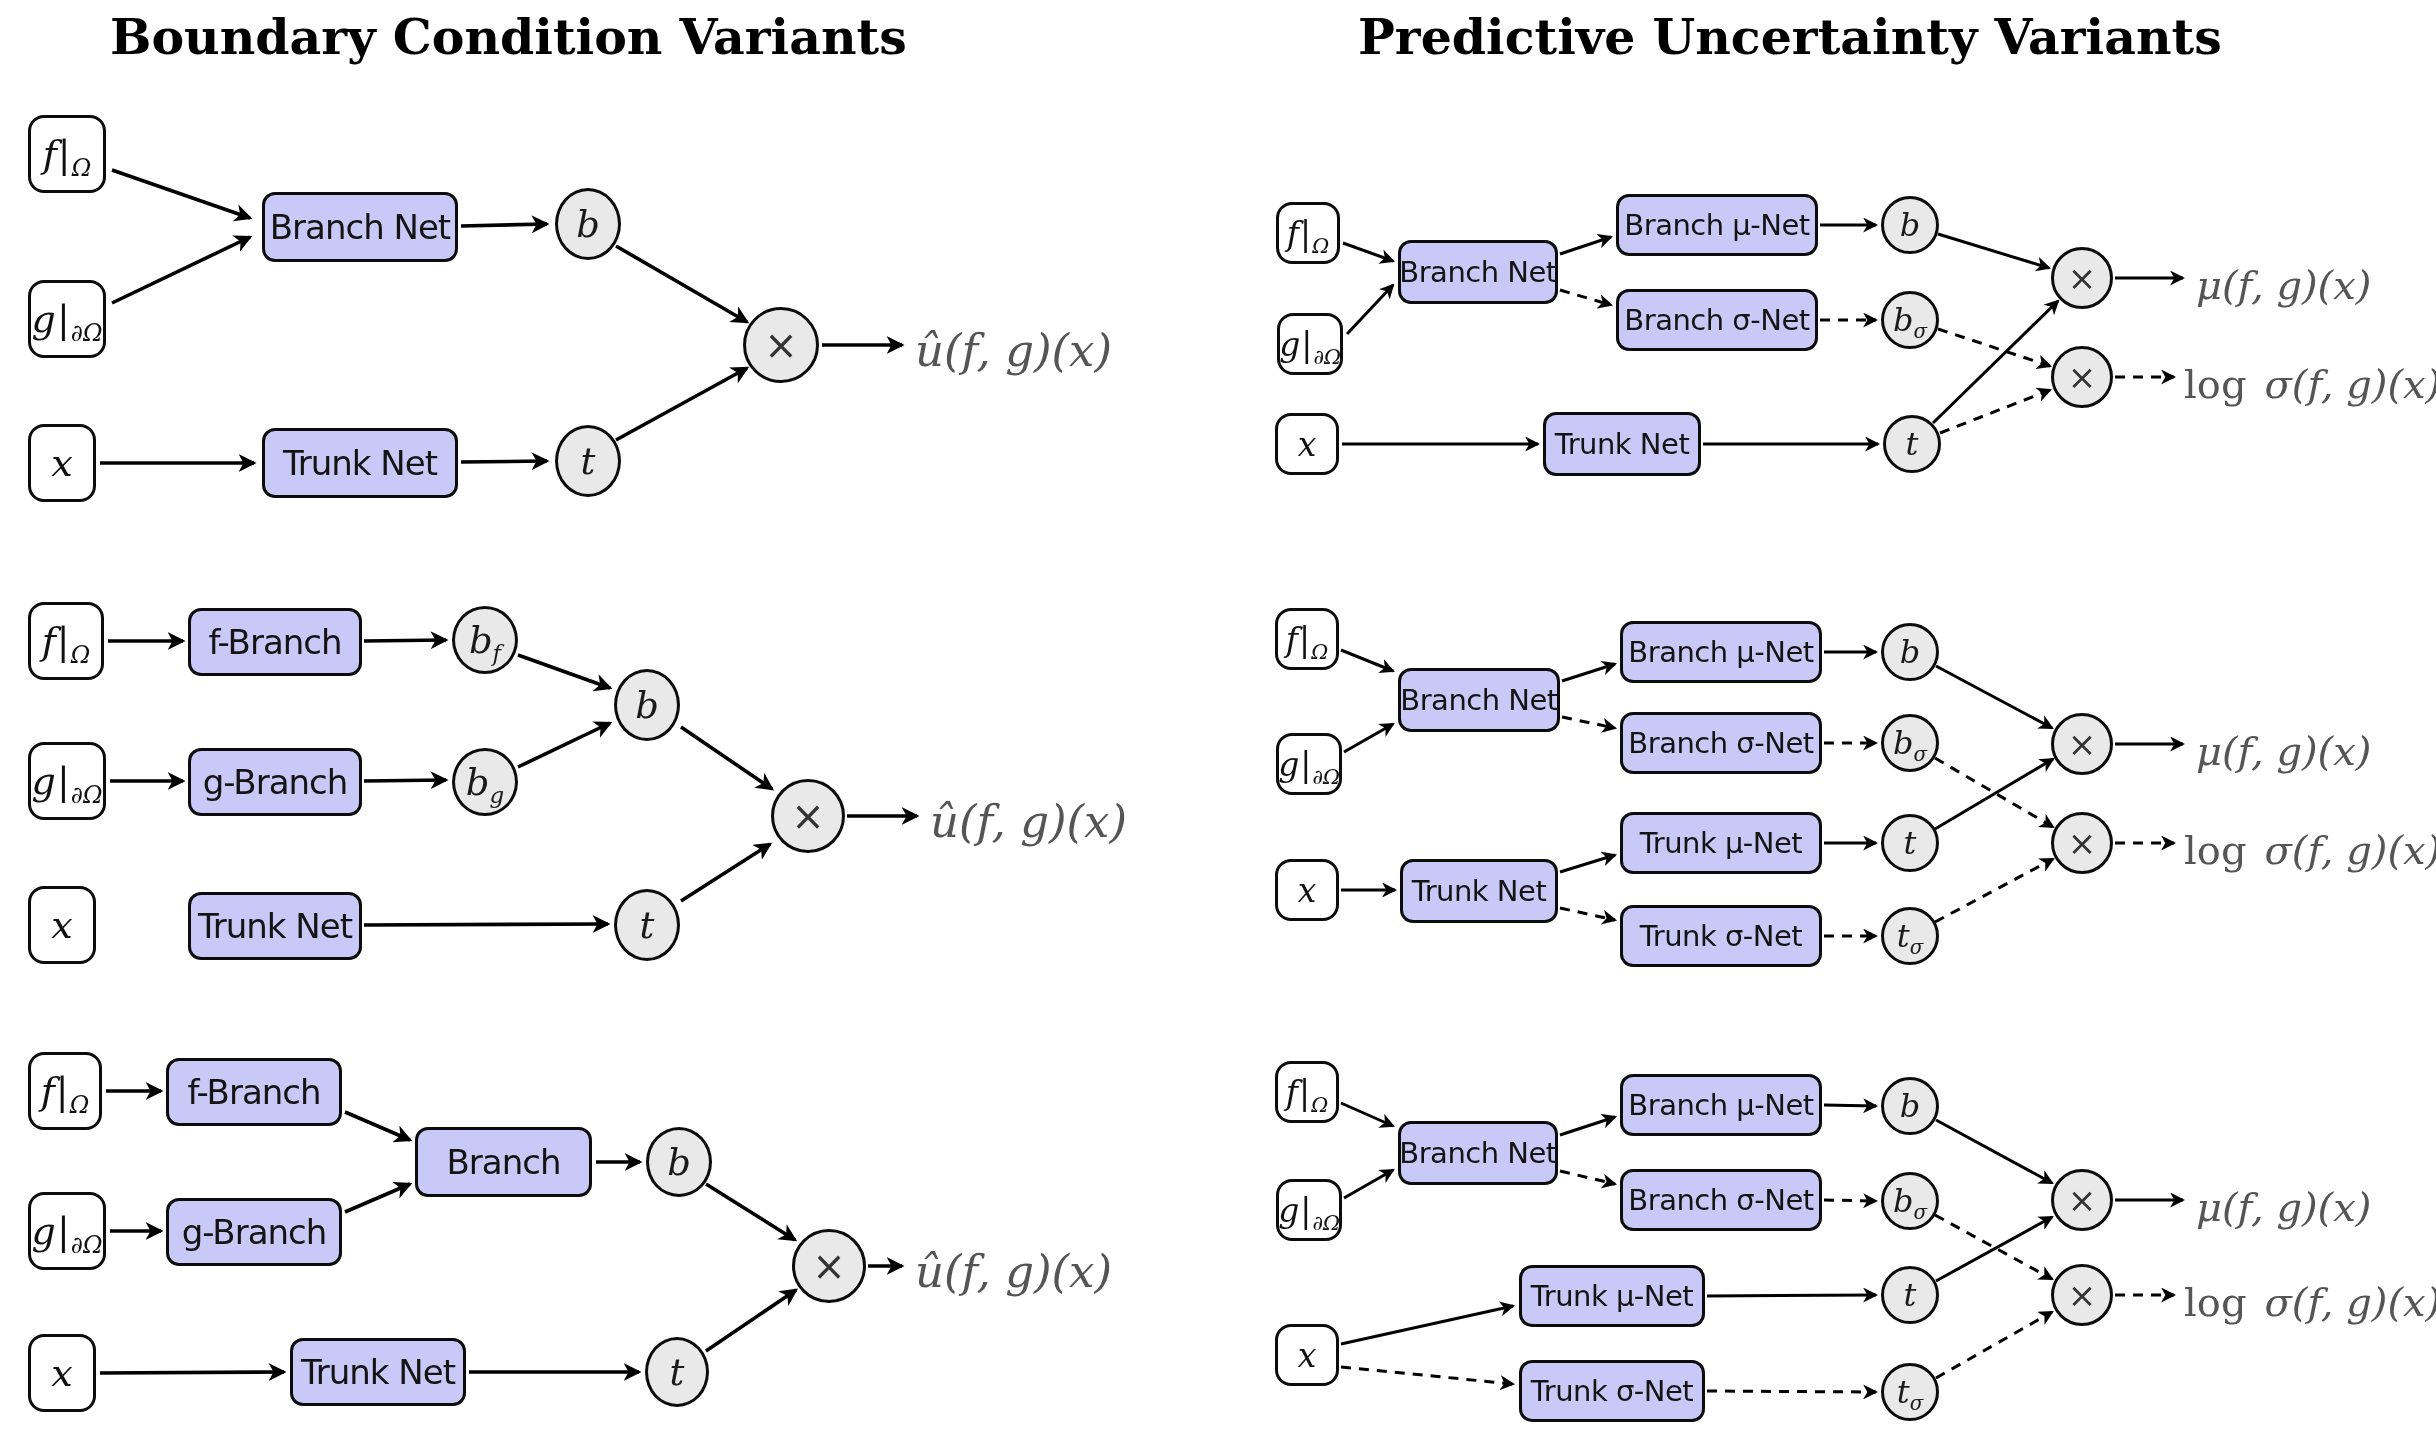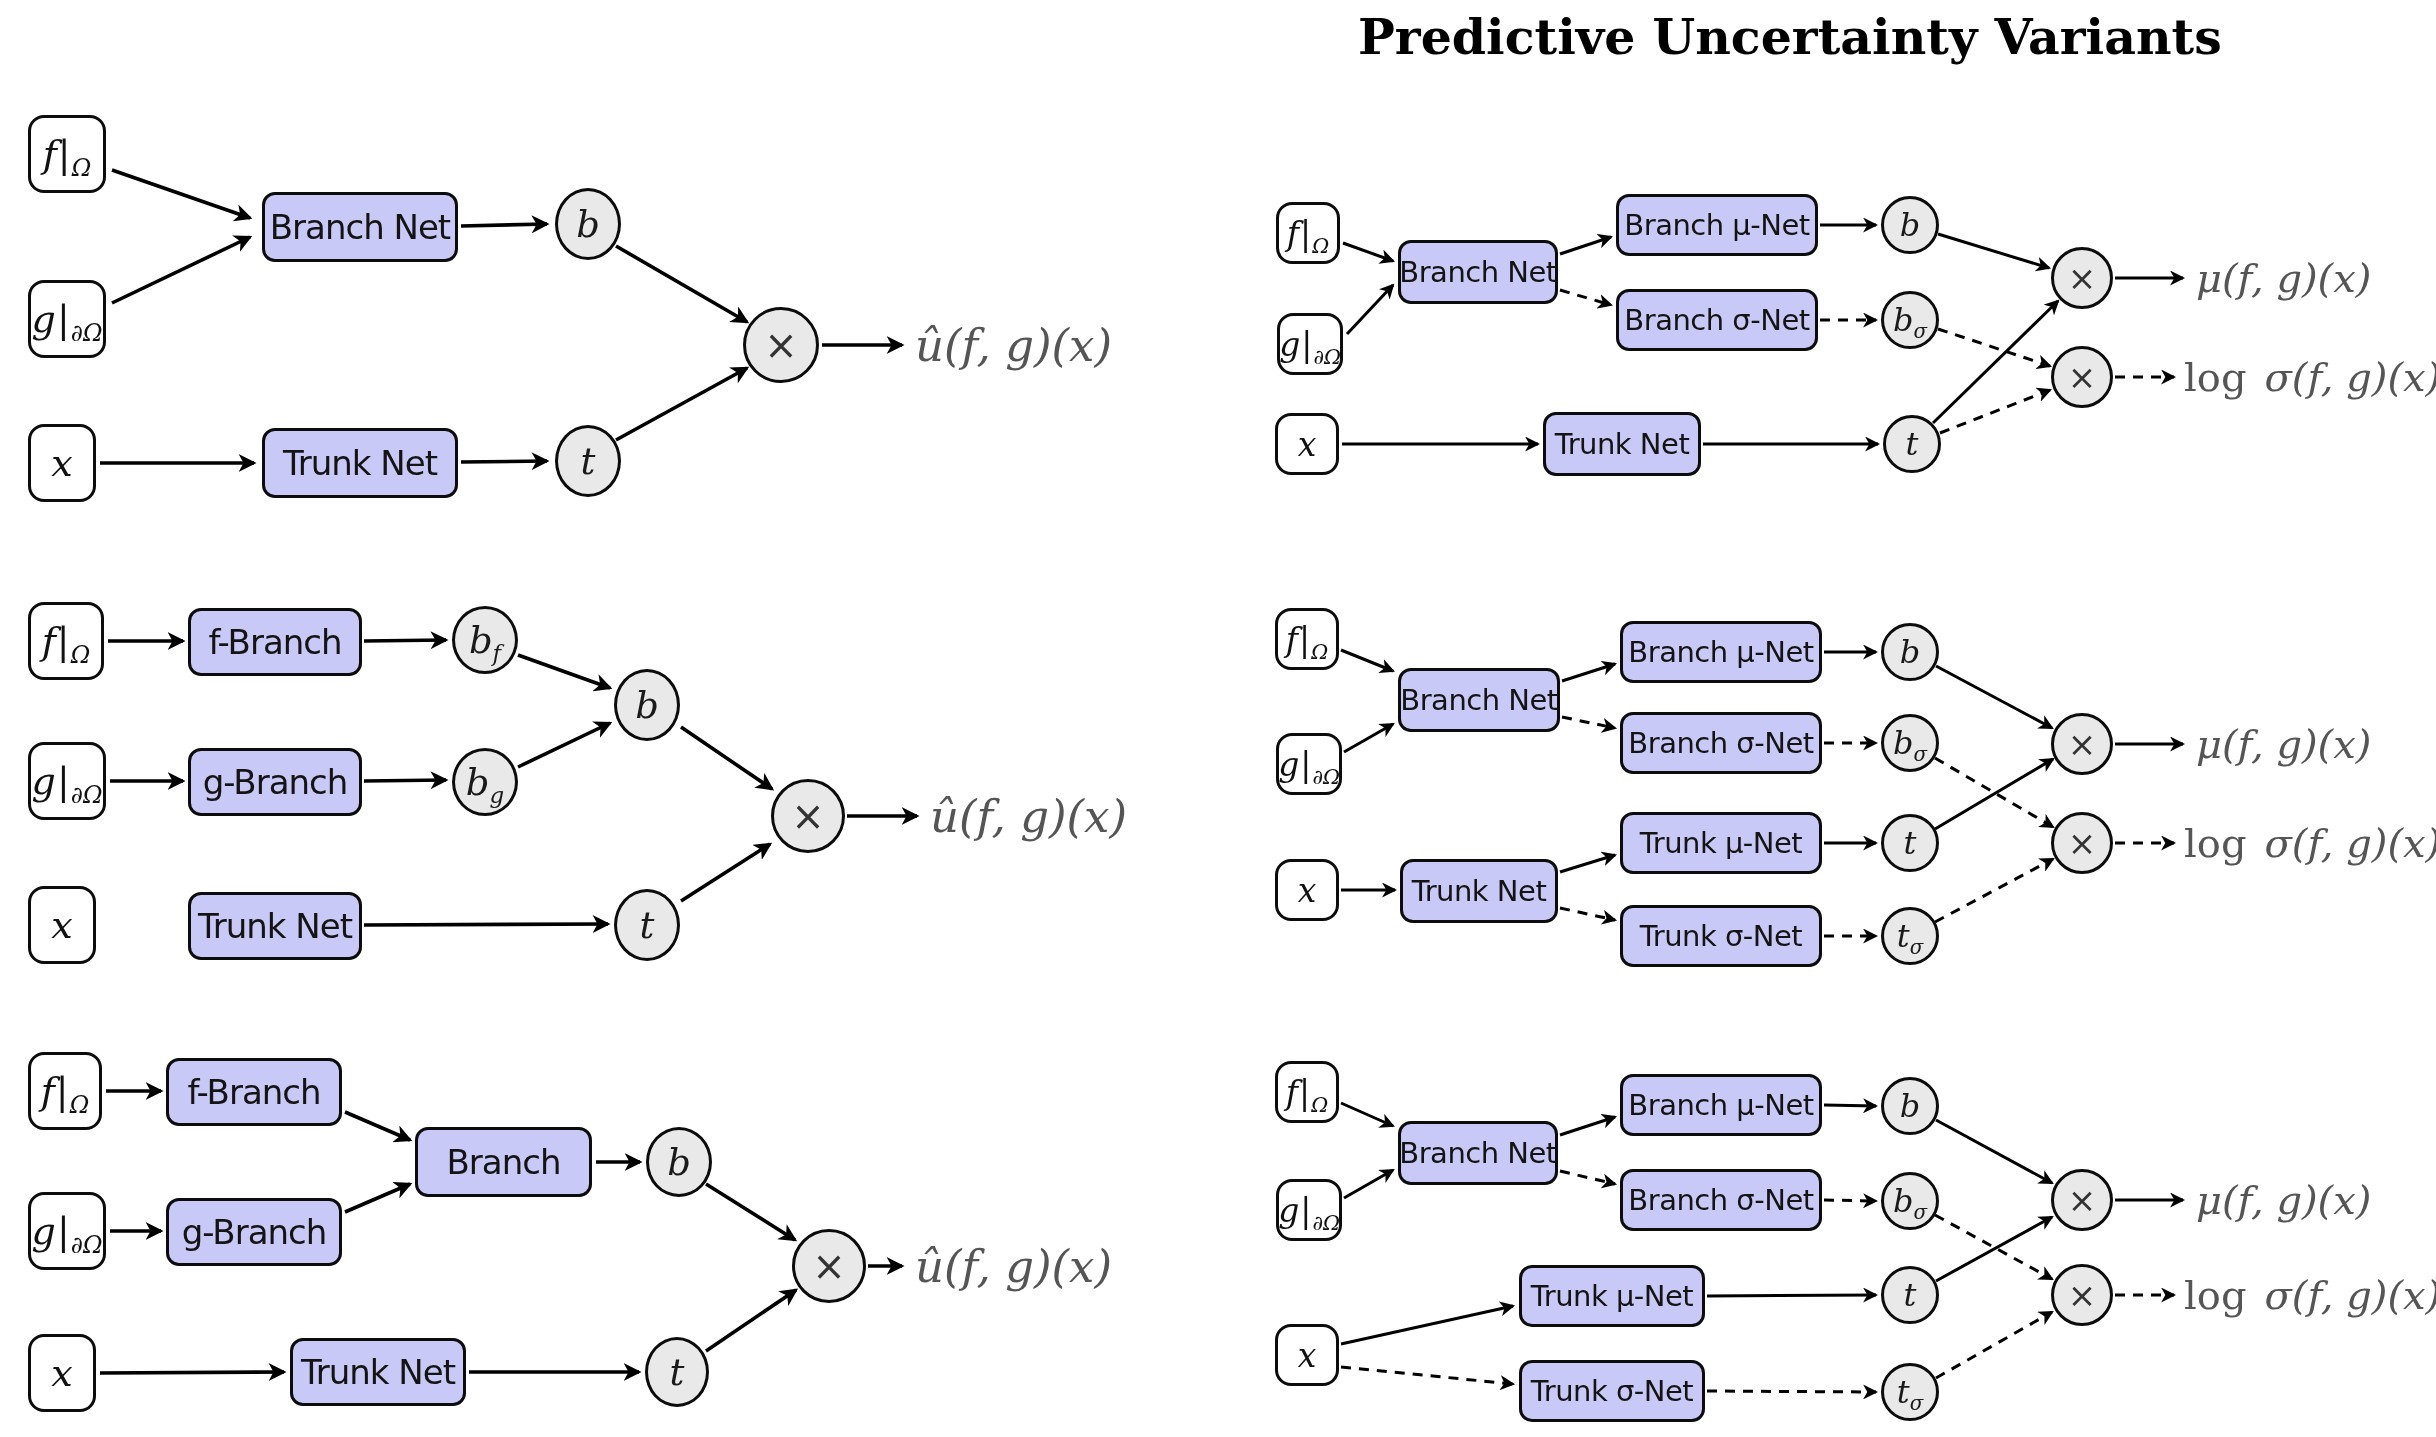--- a/index.html
+++ b/index.html
@@ -20,31 +20,32 @@
         font-family:"DejaVu Sans",sans-serif;font-size:34px;letter-spacing:-1px;color:#141414;}
   .circ{background:var(--circle_fill,#e9e9e9);border:3.4px solid var(--stroke,#0c0c0c);border-radius:50%;
         font-style:italic;font-size:37px;color:#1a1a1a;}
   .tcirc{background:var(--circle_fill,#e9e9e9);border:3.4px solid var(--stroke,#0c0c0c);border-radius:50%;
         font-family:"DejaVu Sans",sans-serif;font-style:normal;font-size:40px;color:#333;}
   .sm.inbox{font-size:33px;border-width:3px;}
   .sm.pbox{font-size:29px;letter-spacing:-0.5px;border-width:3px;}
   .sm.circ{font-size:32px;border-width:3px;}
   .sm.tcirc{font-size:34px;border-width:3px;}
   .out{position:absolute;font-style:italic;font-size:45px;color:var(--output_text,#555);white-space:nowrap;
-       display:flex;align-items:center;height:64px;}
+       display:flex;align-items:flex-end;height:64px;}
   .out.sm{font-size:40px;height:60px;}
   .out .pre{font-style:normal;margin-right:18px;}
   sub{font-size:0.62em;font-style:italic;line-height:0;}
   .bar{font-style:normal;padding:0 1px;}
 </style>
 </head>
 <body>
 
 <div id="canvas">
 
+  <div class="ttl" style="left:110px;top:8px;width:796px;">Boundary Condition Variants</div>
   <div class="ttl" style="left:1358px;top:8px;width:828px;">Predictive Uncertainty Variants</div>
 
   <svg id="edges" viewBox="0 0 2436 1437">
     <defs>
       <marker id="ah" viewBox="0 0 10 10" refX="8.6" refY="5" markerWidth="5" markerHeight="5" orient="auto-start-reverse">
         <path d="M0,0 L10,5 L0,10 L2.8,5 Z" fill="#000"></path>
       </marker>
     </defs>
 
     <g>

